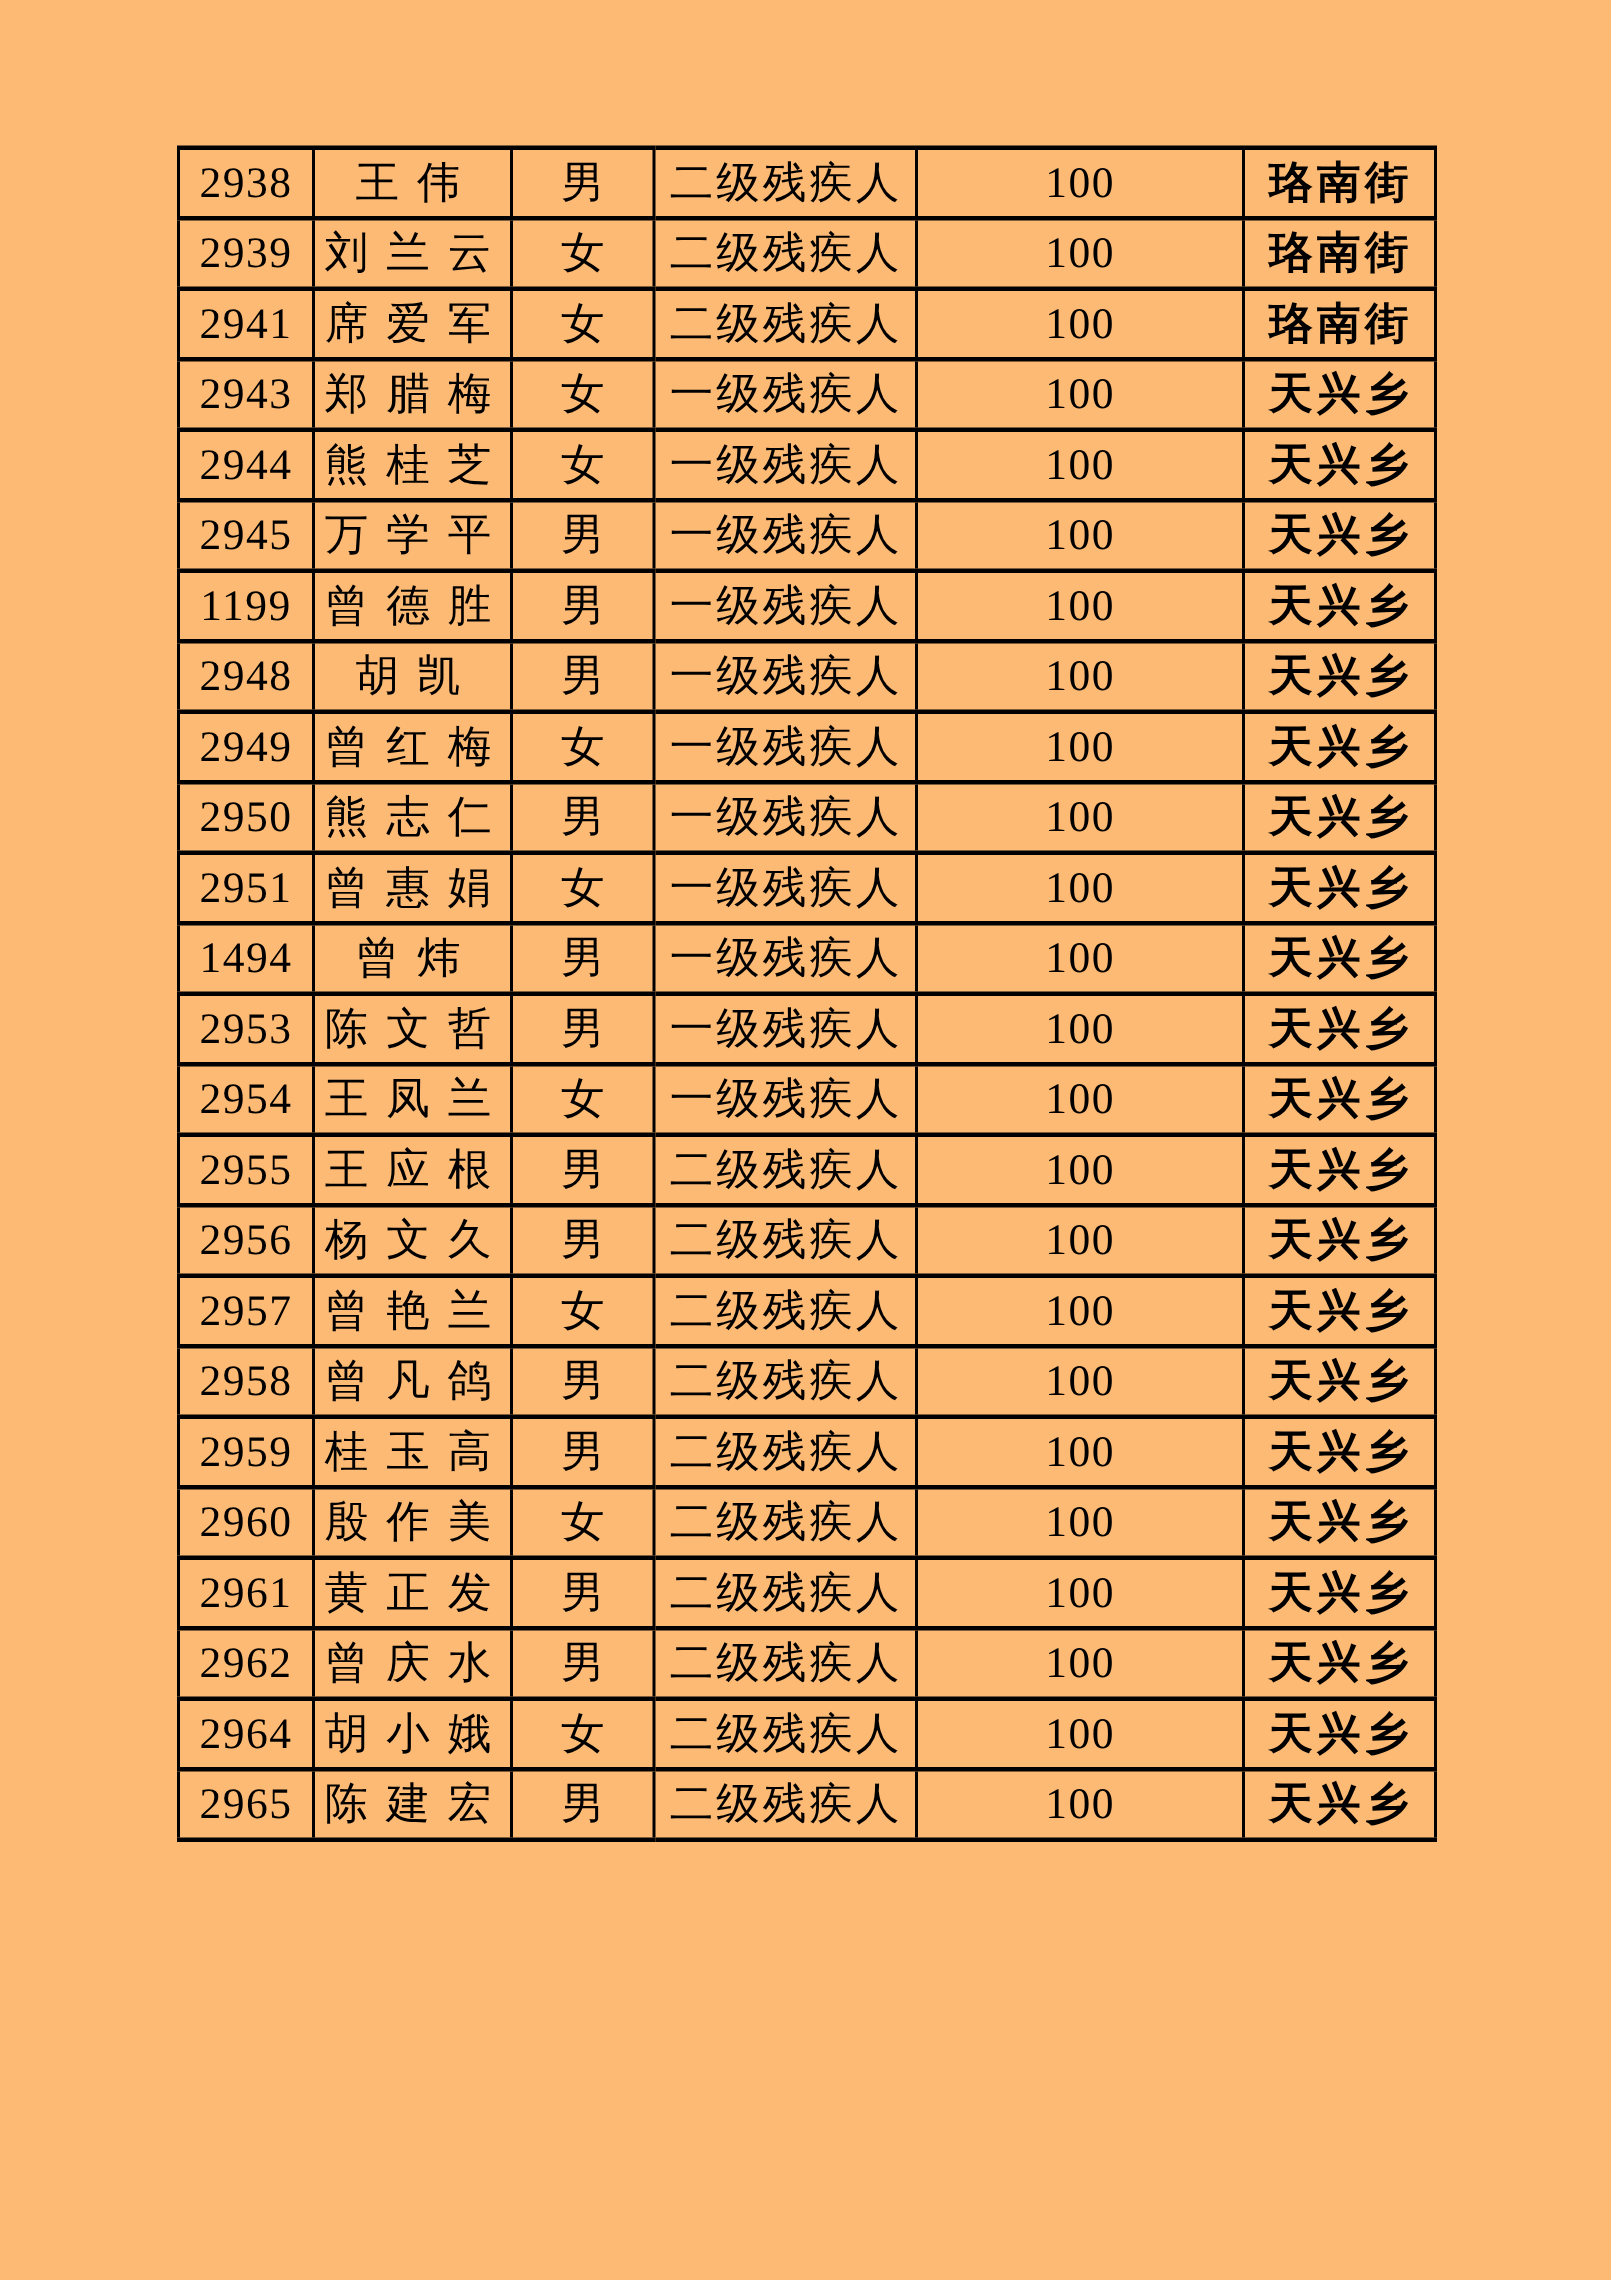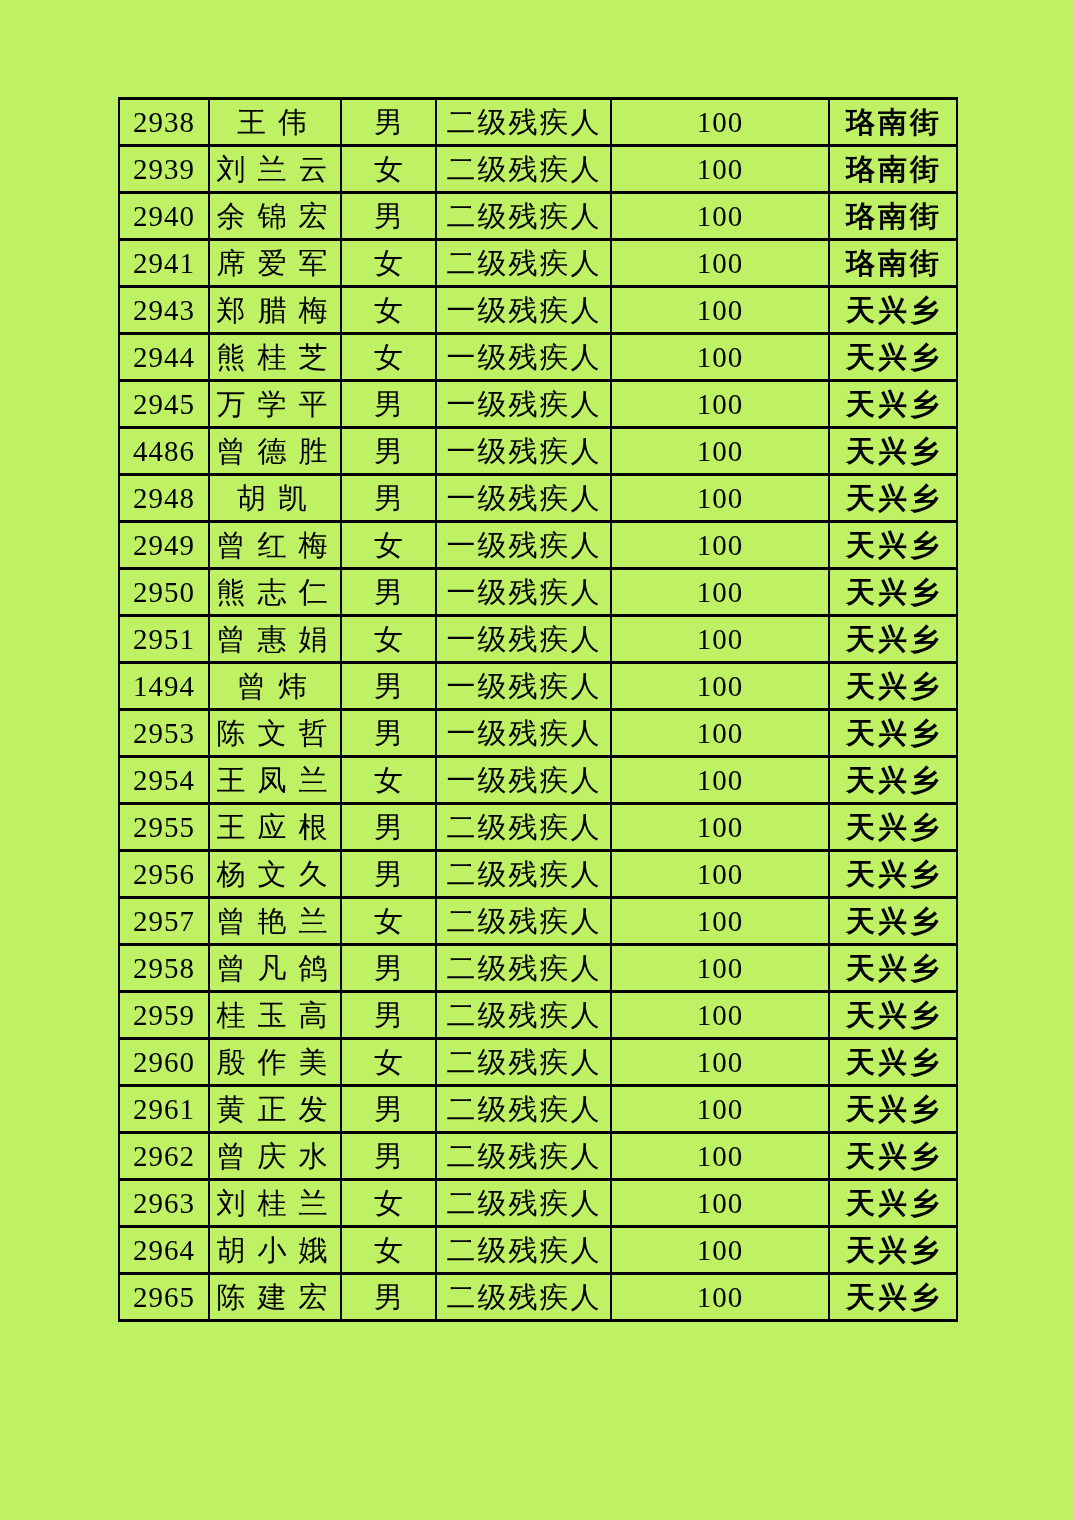--- a/index.html
+++ b/index.html
@@ -4,21 +4,21 @@
 <style>
   html, body {
     margin: 0;
     padding: 0;
     background: #ffffff;
   }
   .page {
     position: relative;
     width: 1074px;
     height: 1520px;
-    background: #bef264;
+    background: #fdba74;
     overflow: hidden;
     font-family: "Liberation Serif", "DejaVu Serif", serif;
     color: #000000;
   }
   table.roster {
     position: absolute;
     left: 118px;
     top: 97px;
     border-collapse: collapse;
     table-layout: fixed;
@@ -69,28 +69,20 @@
         </tr>
         <tr>
           <td class="c0">2939</td>
           <td class="c1">刘兰云</td>
           <td class="c2">女</td>
           <td class="c3">二级残疾人</td>
           <td class="c4">100</td>
           <td class="c5">珞南街</td>
         </tr>
         <tr>
-          <td class="c0">2940</td>
-          <td class="c1">余锦宏</td>
-          <td class="c2">男</td>
-          <td class="c3">二级残疾人</td>
-          <td class="c4">100</td>
-          <td class="c5">珞南街</td>
-        </tr>
-        <tr>
           <td class="c0">2941</td>
           <td class="c1">席爱军</td>
           <td class="c2">女</td>
           <td class="c3">二级残疾人</td>
           <td class="c4">100</td>
           <td class="c5">珞南街</td>
         </tr>
         <tr>
           <td class="c0">2943</td>
           <td class="c1">郑腊梅</td>
@@ -109,21 +101,21 @@
         </tr>
         <tr>
           <td class="c0">2945</td>
           <td class="c1">万学平</td>
           <td class="c2">男</td>
           <td class="c3">一级残疾人</td>
           <td class="c4">100</td>
           <td class="c5">天兴乡</td>
         </tr>
         <tr>
-          <td class="c0">4486</td>
+          <td class="c0">1199</td>
           <td class="c1">曾德胜</td>
           <td class="c2">男</td>
           <td class="c3">一级残疾人</td>
           <td class="c4">100</td>
           <td class="c5">天兴乡</td>
         </tr>
         <tr>
           <td class="c0">2948</td>
           <td class="c1">胡凯</td>
           <td class="c2">男</td>
@@ -232,28 +224,20 @@
           <td class="c1">黄正发</td>
           <td class="c2">男</td>
           <td class="c3">二级残疾人</td>
           <td class="c4">100</td>
           <td class="c5">天兴乡</td>
         </tr>
         <tr>
           <td class="c0">2962</td>
           <td class="c1">曾庆水</td>
           <td class="c2">男</td>
-          <td class="c3">二级残疾人</td>
-          <td class="c4">100</td>
-          <td class="c5">天兴乡</td>
-        </tr>
-        <tr>
-          <td class="c0">2963</td>
-          <td class="c1">刘桂兰</td>
-          <td class="c2">女</td>
           <td class="c3">二级残疾人</td>
           <td class="c4">100</td>
           <td class="c5">天兴乡</td>
         </tr>
         <tr>
           <td class="c0">2964</td>
           <td class="c1">胡小娥</td>
           <td class="c2">女</td>
           <td class="c3">二级残疾人</td>
           <td class="c4">100</td>

